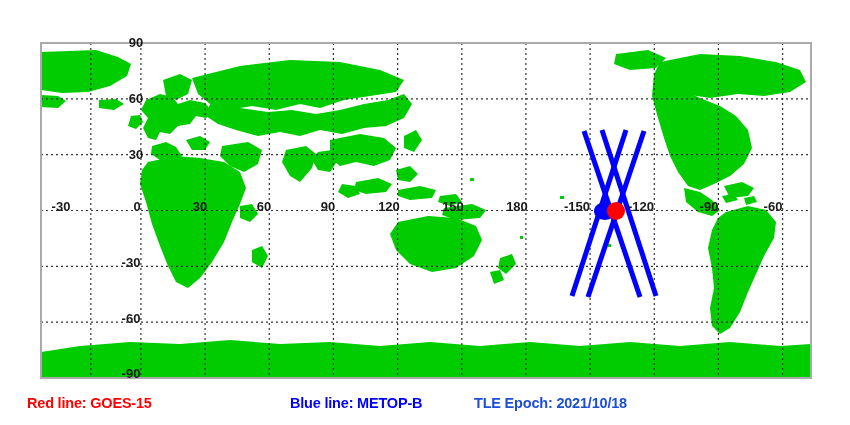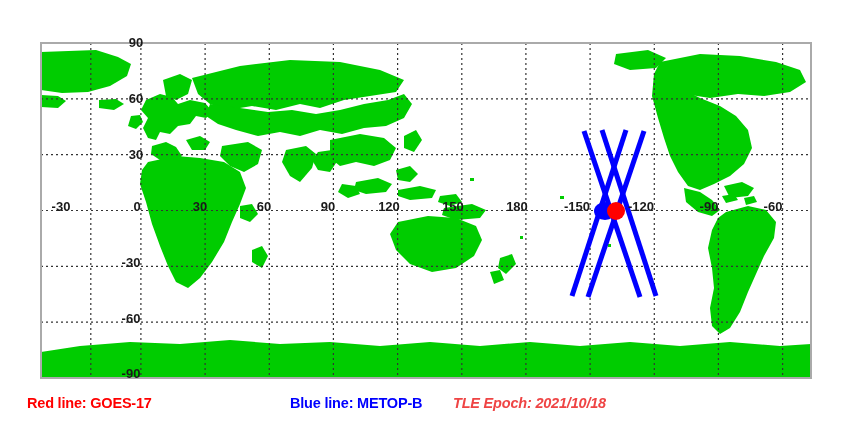--- a/index.html
+++ b/index.html
@@ -11,21 +11,21 @@
   #stage{position:absolute;left:0;top:0;width:850px;height:425px;}
   .map-svg{position:absolute;left:0;top:0;}
   .legend{position:absolute;left:0;top:395px;width:850px;height:30px;}
   .legend-item{
     position:absolute;font-size:14.5px;font-weight:bold;
     font-family:"Liberation Sans",sans-serif;white-space:nowrap;
     letter-spacing:-0.2px;
   }
   #legend-goes{left:27px;top:0px;color:#ff0000;}
   #legend-metop{left:250px;top:0px;color:#0000ff;margin-left:40px;}
-  #legend-epoch{left:453px;top:0px;color:#ef4444;font-style:italic;}
+  #legend-epoch{left:474px;top:0px;color:#1d4ed8;}
   .axlabel{
     font-family:"Liberation Sans",sans-serif;
     font-size:13px;font-weight:bold;fill:#1a1a1a;
   }
 </style>
 </head>
 <body>
 
 <div id="stage">
 
@@ -174,18 +174,18 @@
       <text x="136" y="103">60</text>
       <text x="136" y="159">30</text>
       <text x="131" y="267">-30</text>
       <text x="131" y="323">-60</text>
       <text x="131" y="378">-90</text>
     </g>
 
   </svg>
 
   <div class="legend">
-    <div class="legend-item" id="legend-goes">Red line: GOES-17</div>
+    <div class="legend-item" id="legend-goes">Red line: GOES-15</div>
     <div class="legend-item" id="legend-metop">Blue line: METOP-B</div>
     <div class="legend-item" id="legend-epoch">TLE Epoch: 2021/10/18</div>
   </div>
 
 </div>
 
 </body></html>

